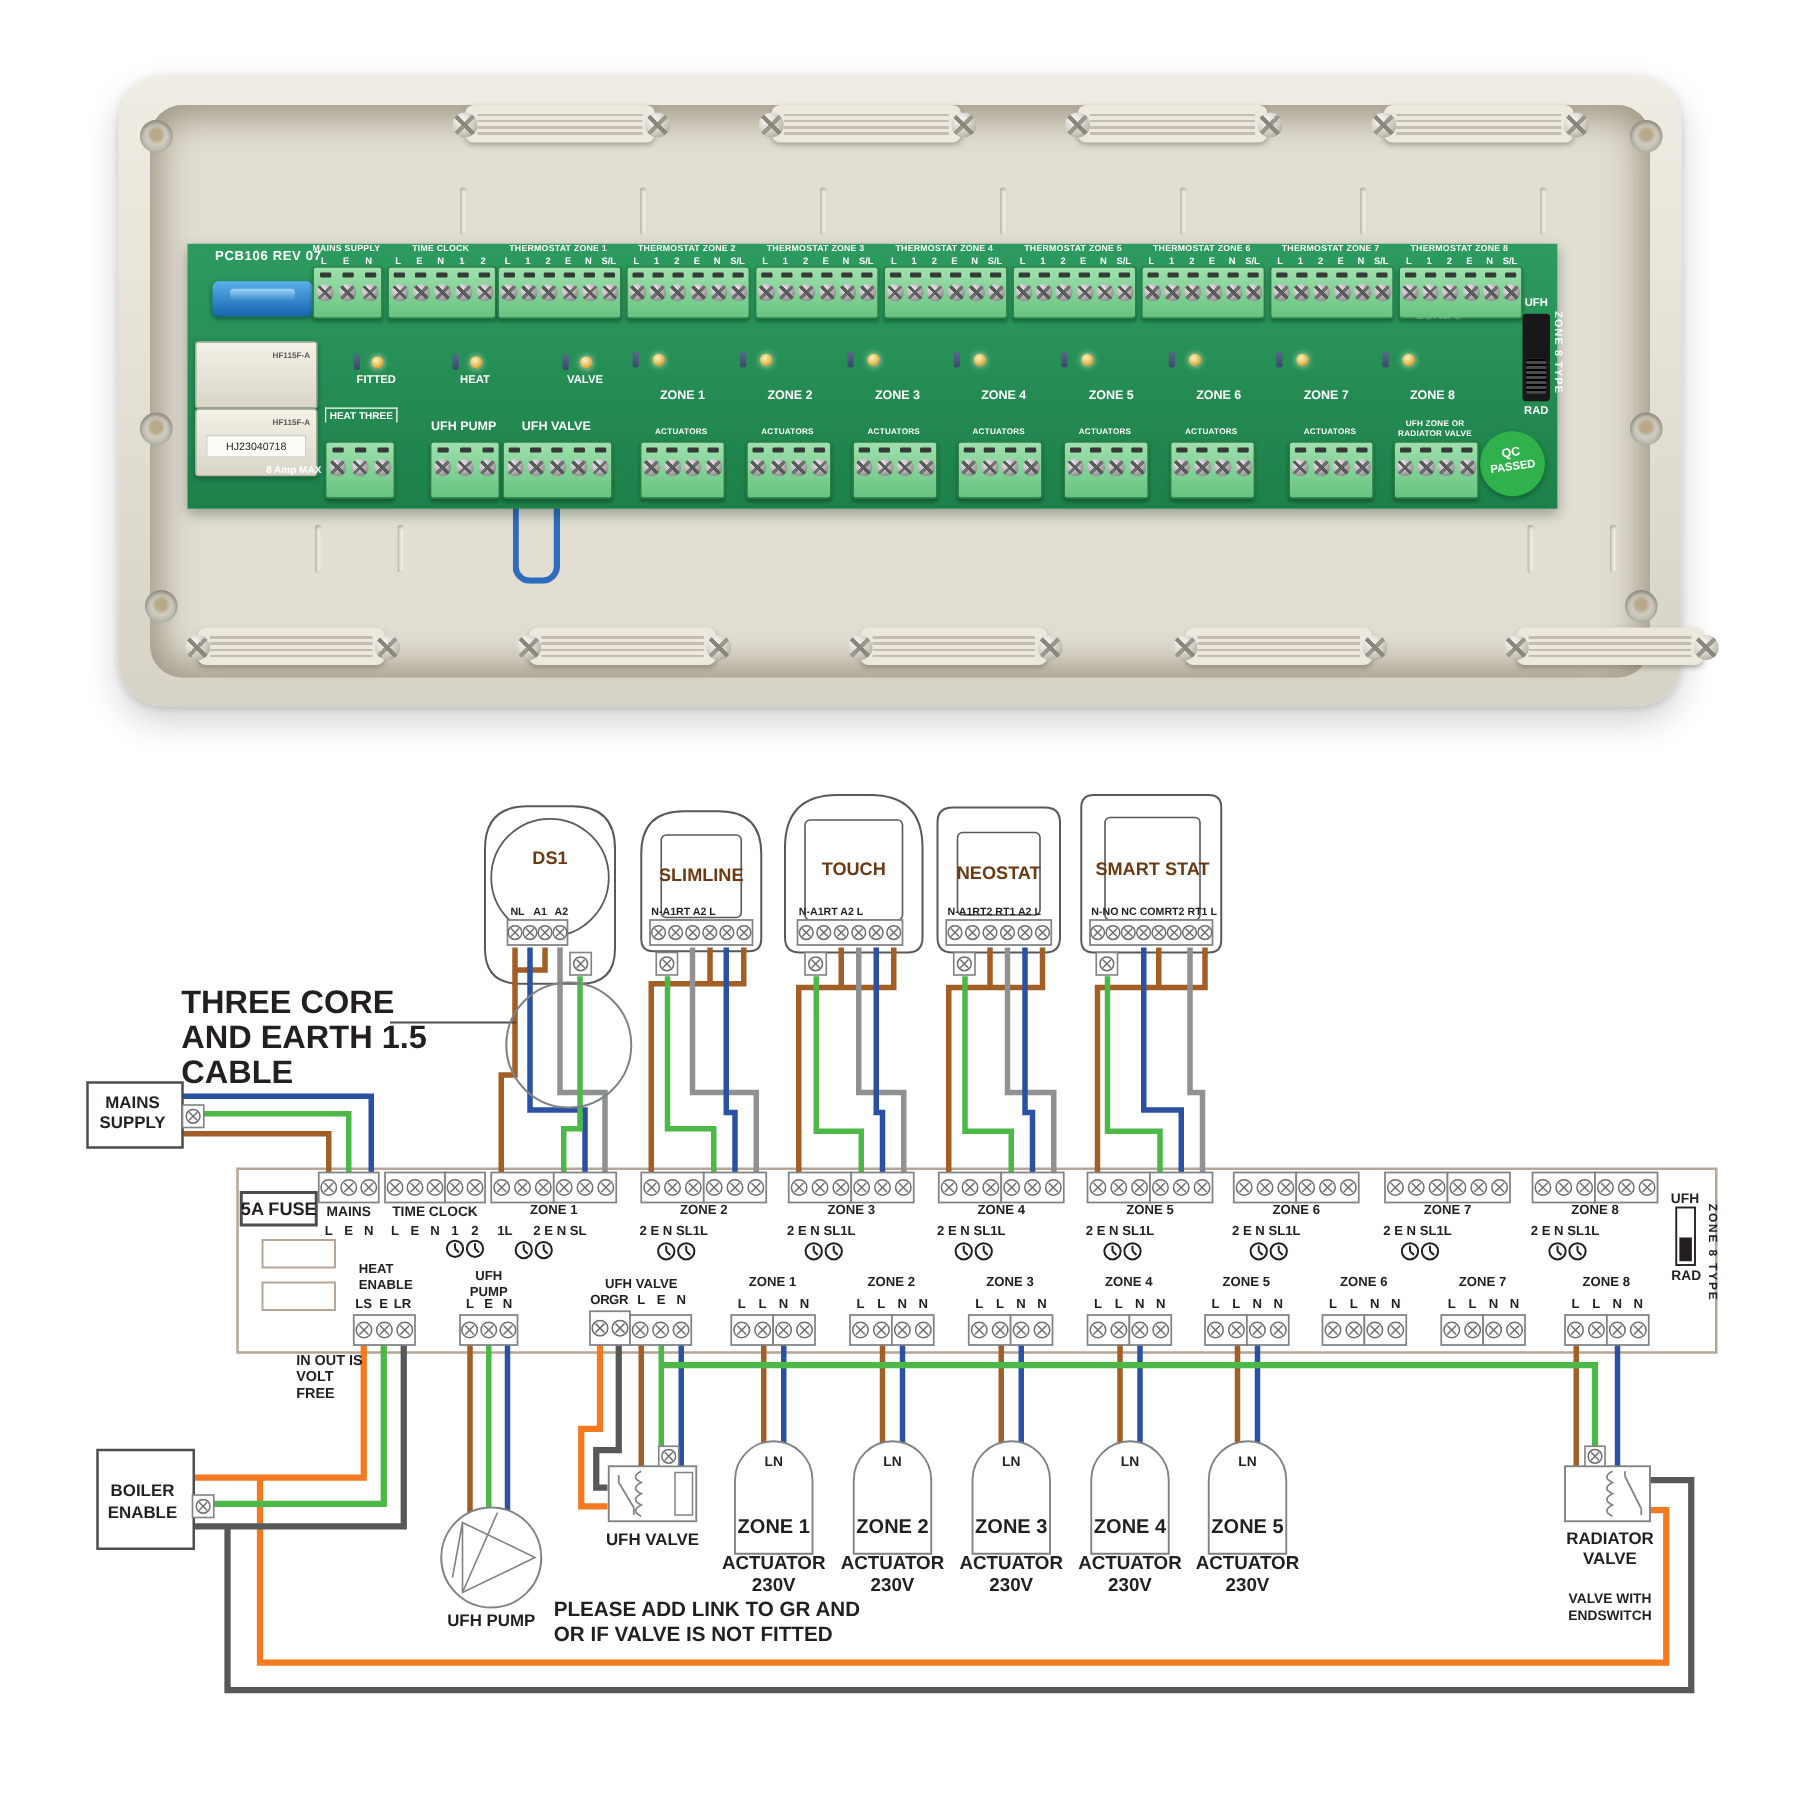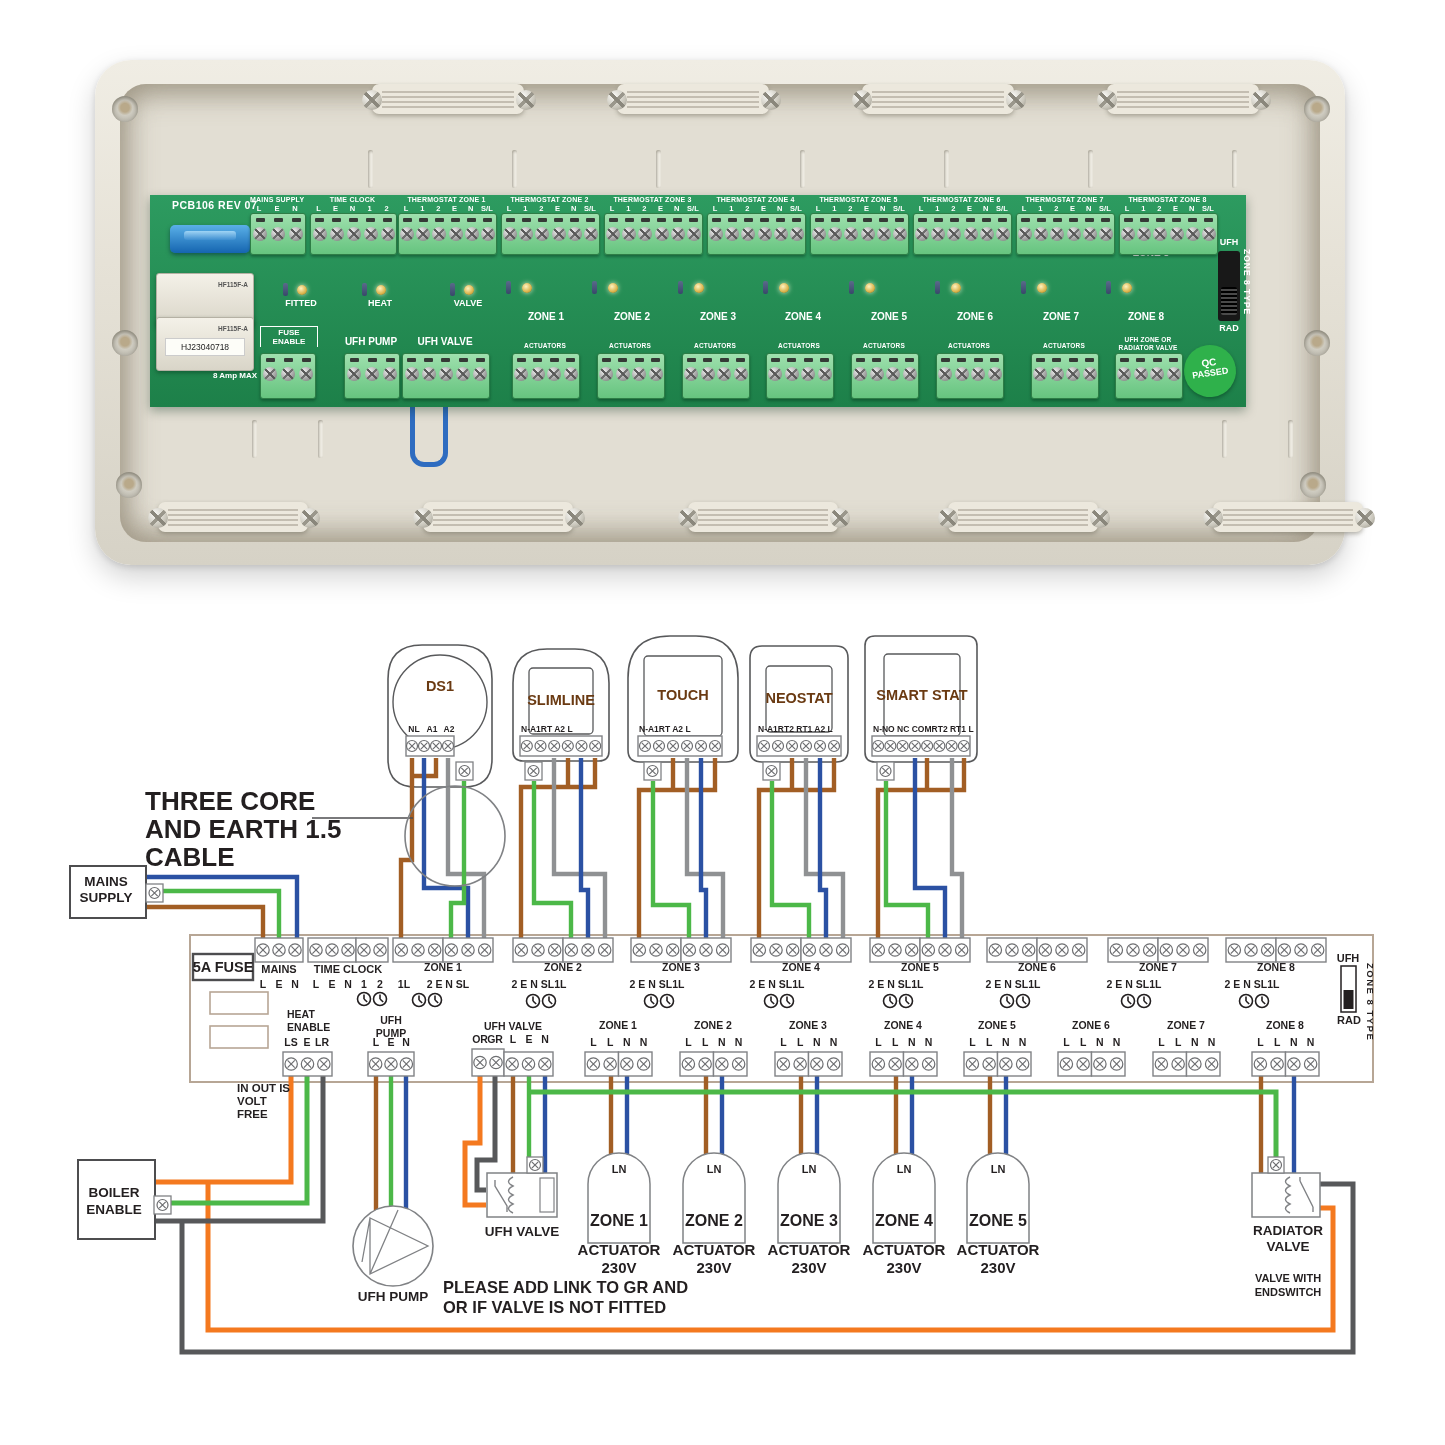--- a/index.html
+++ b/index.html
@@ -125,31 +125,31 @@
       <div class="slotv" style="left:1288px;top:420px"></div>
       <div class="blue-loop"></div>
     </div>
 
   <div class="pcb" id="pcb">
     <div class="pcb-id">PCB106 REV 07</div>
     <div class="fusebox"></div>
     <div class="relay" style="top:78px">
       <span class="rmodel">HF115F-A</span>
     </div>
-    <div class="relay" style="top:122px">
+    <div class="relay" style="top:132px">
       <span class="rmodel">HF115F-A</span>
       <span class="sticker">HJ23040718</span>
     </div>
     <div class="ptxt" style="left:38px;top:176px;width:94px;font-size:8px">8 Amp MAX</div>
     <div class="ptxt" style="left:964px;top:52px;width:74px;font-size:10px">ZONE 8</div>
     <div class="swlabel" style="top:42px">UFH</div>
     <div class="switch"></div>
     <div class="swlabel" style="top:128px">RAD</div>
     <div class="vert">ZONE 8 TYPE</div>
-    <div class="henable">FUSE ENABLE</div>
+    <div class="henable">HEAT THREE</div>
     <div class="ptxt" style="left:188px;top:141px;width:66px;font-size:10px">UFH PUMP</div>
     <div class="ptxt" style="left:260px;top:141px;width:70px;font-size:10px">UFH VALVE</div>
     <div class="qc">
       <span>QC</span>
       <span>PASSED</span>
     </div>
     <div id="pcb-gen">
         <div class="pcb-label" style="left:100px;width:54px;top:0">MAINS SUPPLY</div>
         <div class="pcb-pins" style="left:100px;width:54px;top:9px">
           <span>L</span>

